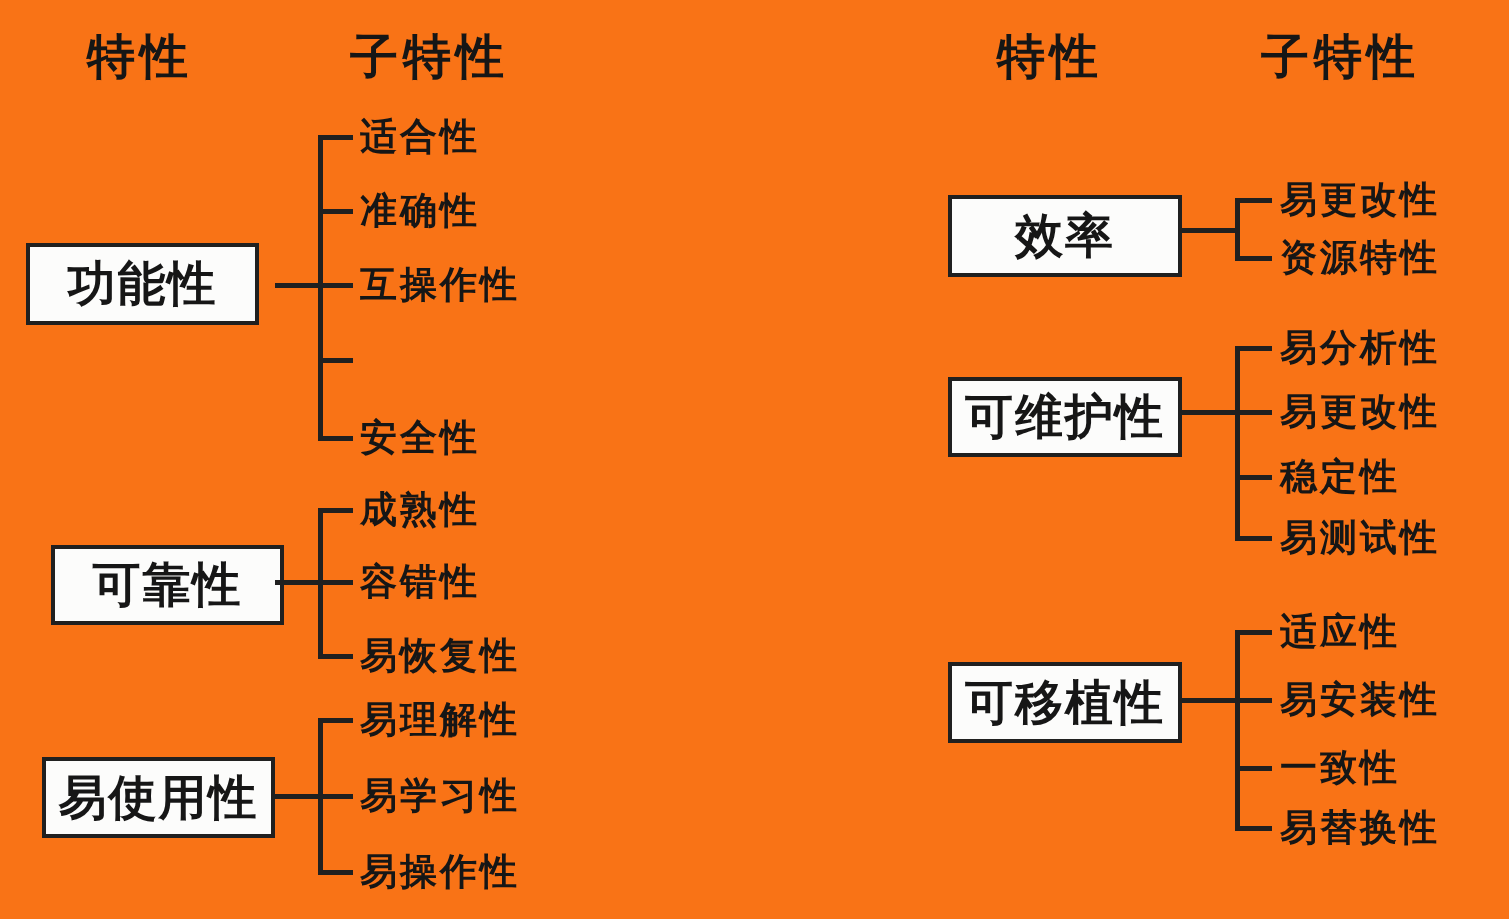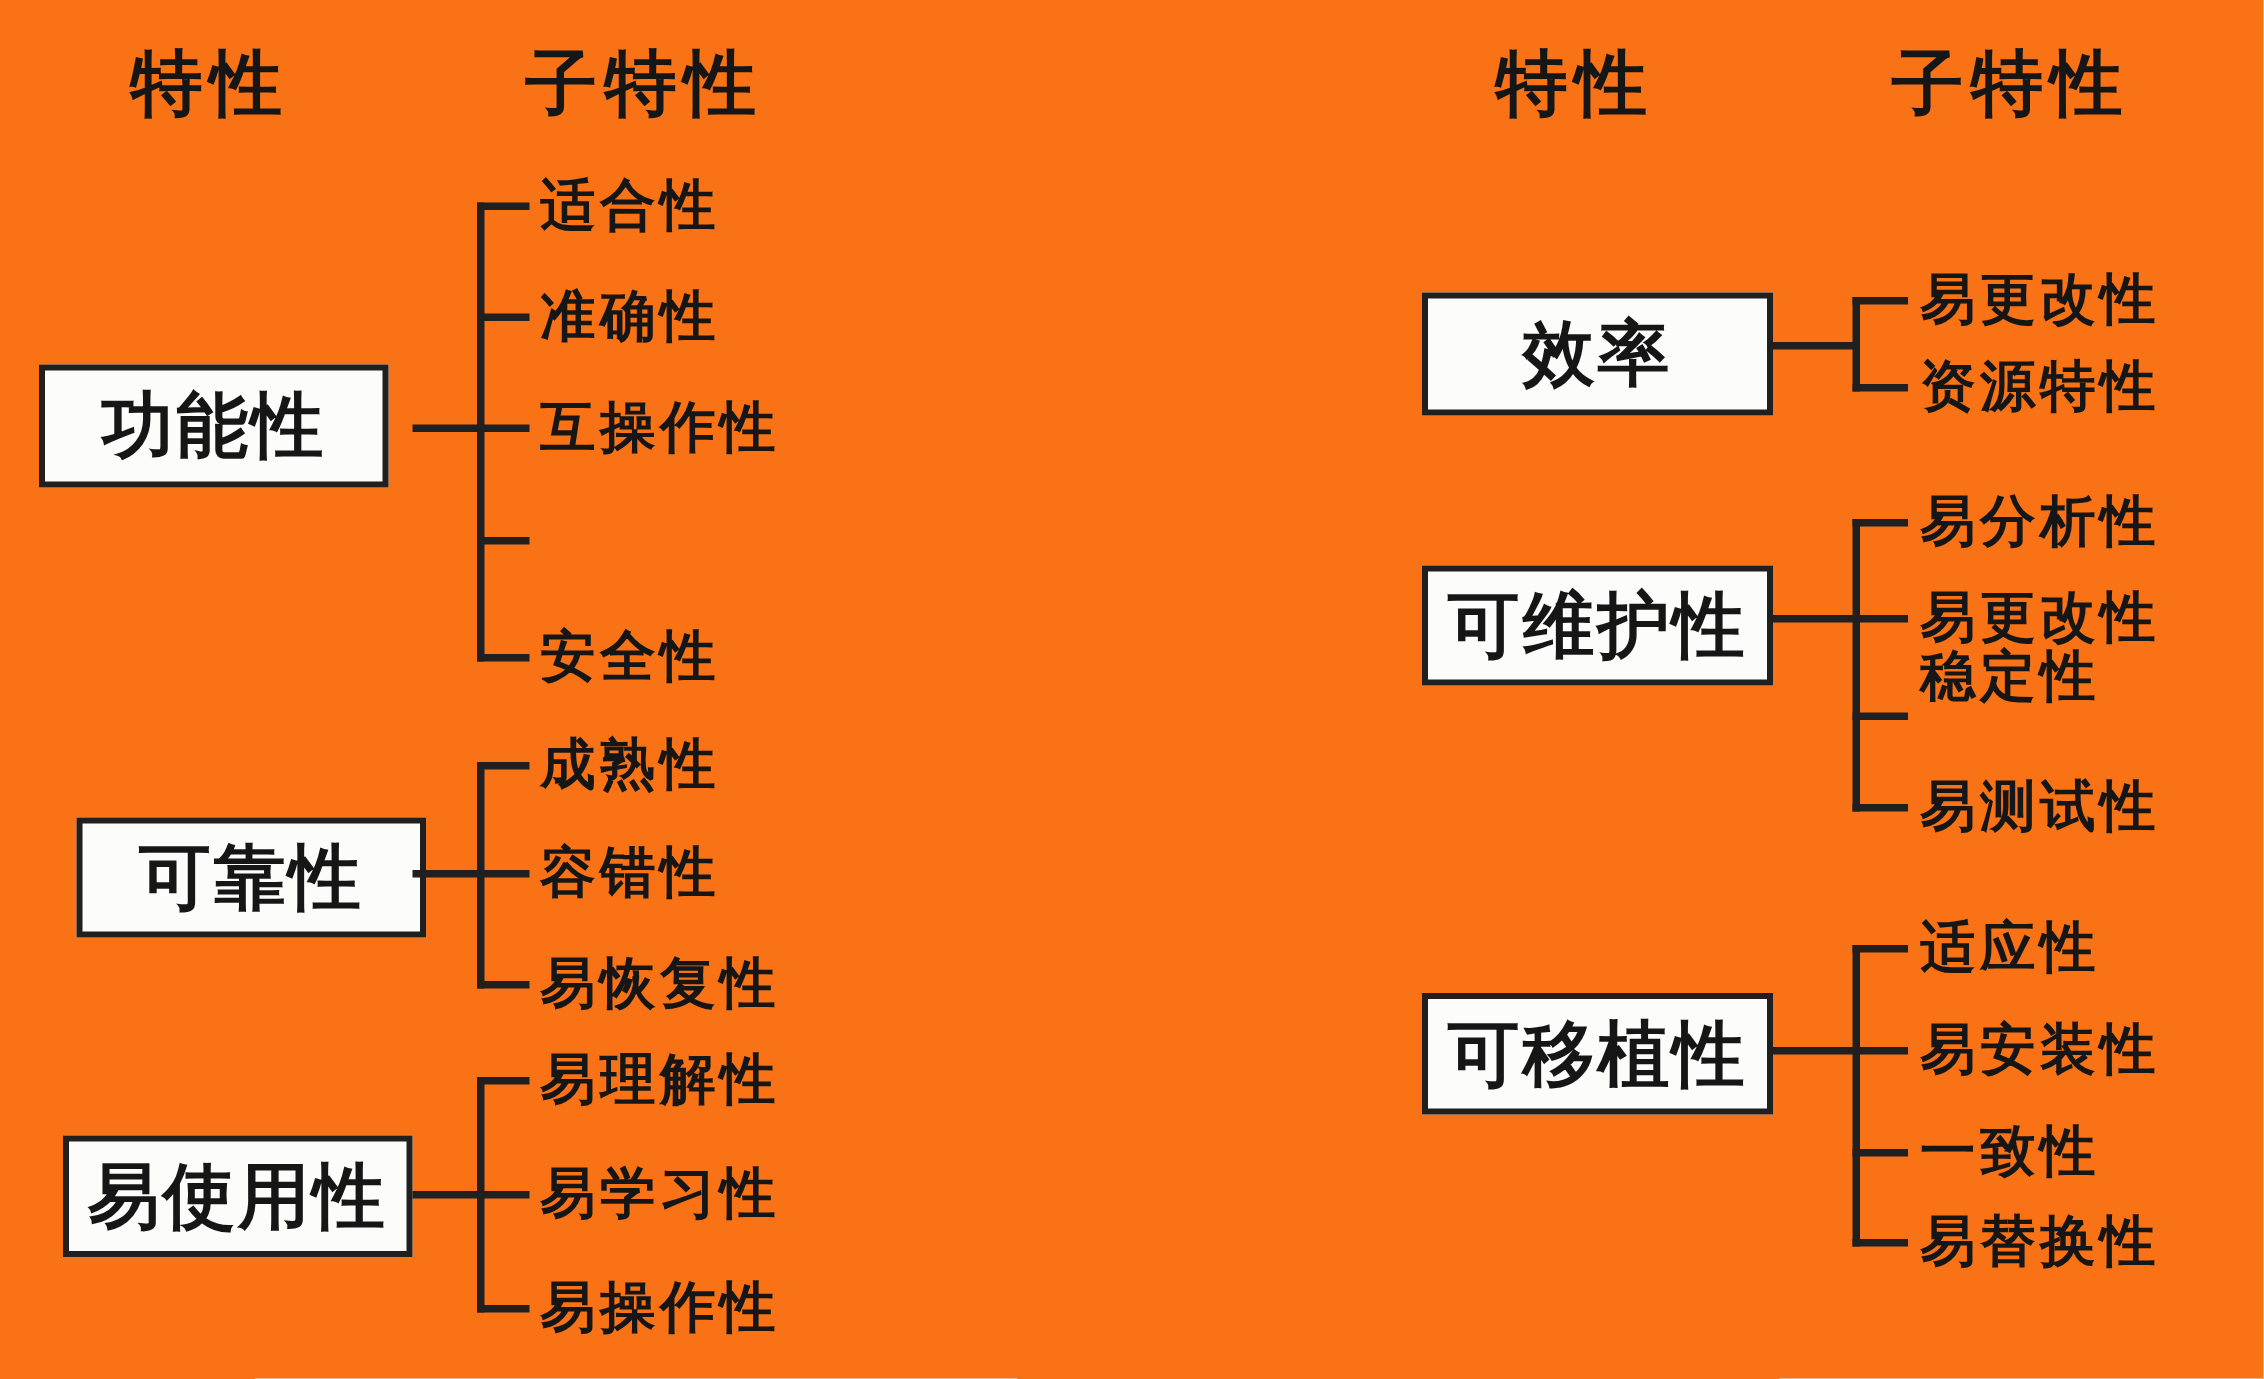--- a/index.html
+++ b/index.html
@@ -95,21 +95,21 @@
   <div class="cbox" style="left:948px;top:377px;width:234px;height:80px">
     <span class="blabel">可维护性</span>
   </div>
   <div class="hline" style="left:1182px;top:410px;width:90px"></div>
   <div class="vline" style="left:1235px;top:346px;height:195px"></div>
   <div class="hline" style="left:1235px;top:346px;width:37px"></div>
   <div class="hline" style="left:1235px;top:475px;width:37px"></div>
   <div class="hline" style="left:1235px;top:536px;width:37px"></div>
   <div class="item" style="left:1280px;top:320px">易分析性</div>
   <div class="item" style="left:1280px;top:384px">易更改性</div>
-  <div class="item" style="left:1280px;top:423px">稳定性</div>
+  <div class="item" style="left:1280px;top:449px">稳定性</div>
   <div class="item" style="left:1280px;top:510px">易测试性</div>
 
   <div class="cbox" style="left:948px;top:662px;width:234px;height:81px">
     <span class="blabel">可移植性</span>
   </div>
   <div class="hline" style="left:1182px;top:698px;width:90px"></div>
   <div class="vline" style="left:1235px;top:630px;height:201px"></div>
   <div class="hline" style="left:1235px;top:630px;width:37px"></div>
   <div class="hline" style="left:1235px;top:766px;width:37px"></div>
   <div class="hline" style="left:1235px;top:826px;width:37px"></div>

